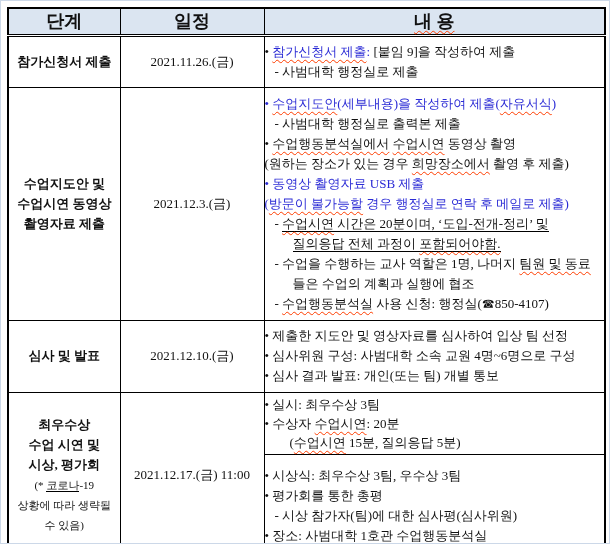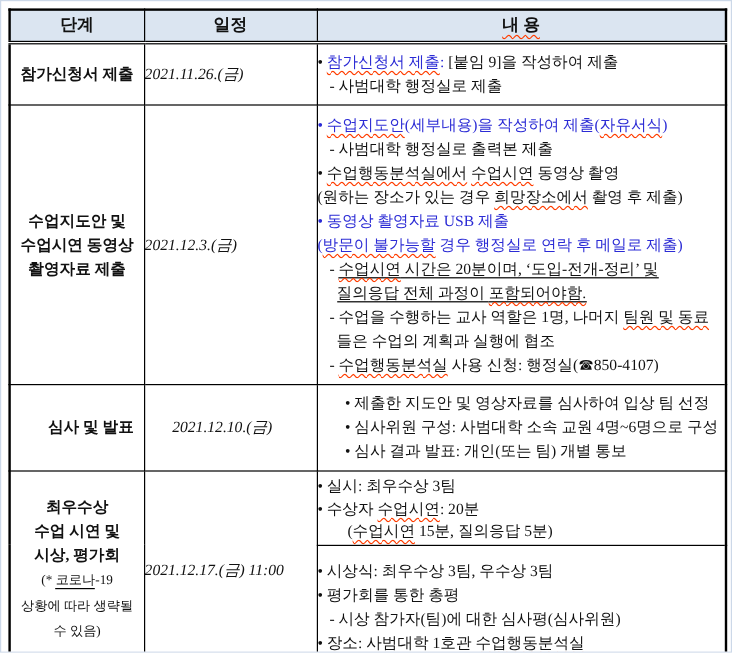--- a/index.html
+++ b/index.html
@@ -13,46 +13,46 @@
     position:absolute;left:6px;top:6px;width:597px;
   }
   table.sched col.c1{width:112px}
   table.sched col.c2{width:144px}
   table.sched col.c3{width:341px}
   table.sched{border:2px solid #000;}
   table.sched th,table.sched td{
     border:1px solid #000;padding:0;vertical-align:middle;box-sizing:border-box;
   }
   tr.hdr th{
-    height:27px;background:#dbe5f1;font-size:14px;font-weight:bold;
+    height:27px;background:#dbe5f1;font-size:18px;font-weight:bold;
     text-align:center;border-bottom:3px double #000;
   }
   td.stage{
     text-align:center;font-weight:bold;font-size:13px;padding:2px 2px;
   }
   td.stage .ln{line-height:20px;}
   td.stage .small{font-size:11px;font-weight:normal;}
   td.stage .ln.smline{line-height:19px;}
   td.date{
-    text-align:left;font-size:13px;white-space:nowrap;font-style:italic;
+    text-align:center;font-size:13px;white-space:nowrap;
   }
   td.content{
     font-size:13px;padding:2px 4px;text-align:left;
   }
   td.content .ln{line-height:20px;white-space:nowrap;}
   tr.r4a td.content .ln{line-height:19px;}
   .ind-d{padding-left:10px;}
-  .ind-c{padding-left:16px;}
+  .ind-c{padding-left:28px;}
   .ind-p2{padding-left:25px;}
   .blue{color:#2b2bd5;}
   .wavy{text-decoration:underline wavy #ff3c00 1px;text-underline-offset:3px;text-decoration-skip-ink:none;}
   .u{border-bottom:1px solid #000;}
   tr.r1 td{height:52px;}
   tr.r2 td{height:233px;}
-  tr.r3 td{height:72px;padding-left:23px;}
+  tr.r3 td{height:72px;}
   tr.r4a td{height:62px;}
   tr.r4b td{height:104px;}
 </style>
 </head>
 <body>
 
 <div class="frame">
   <table class="sched">
     <colgroup>
         <col class="c1">

